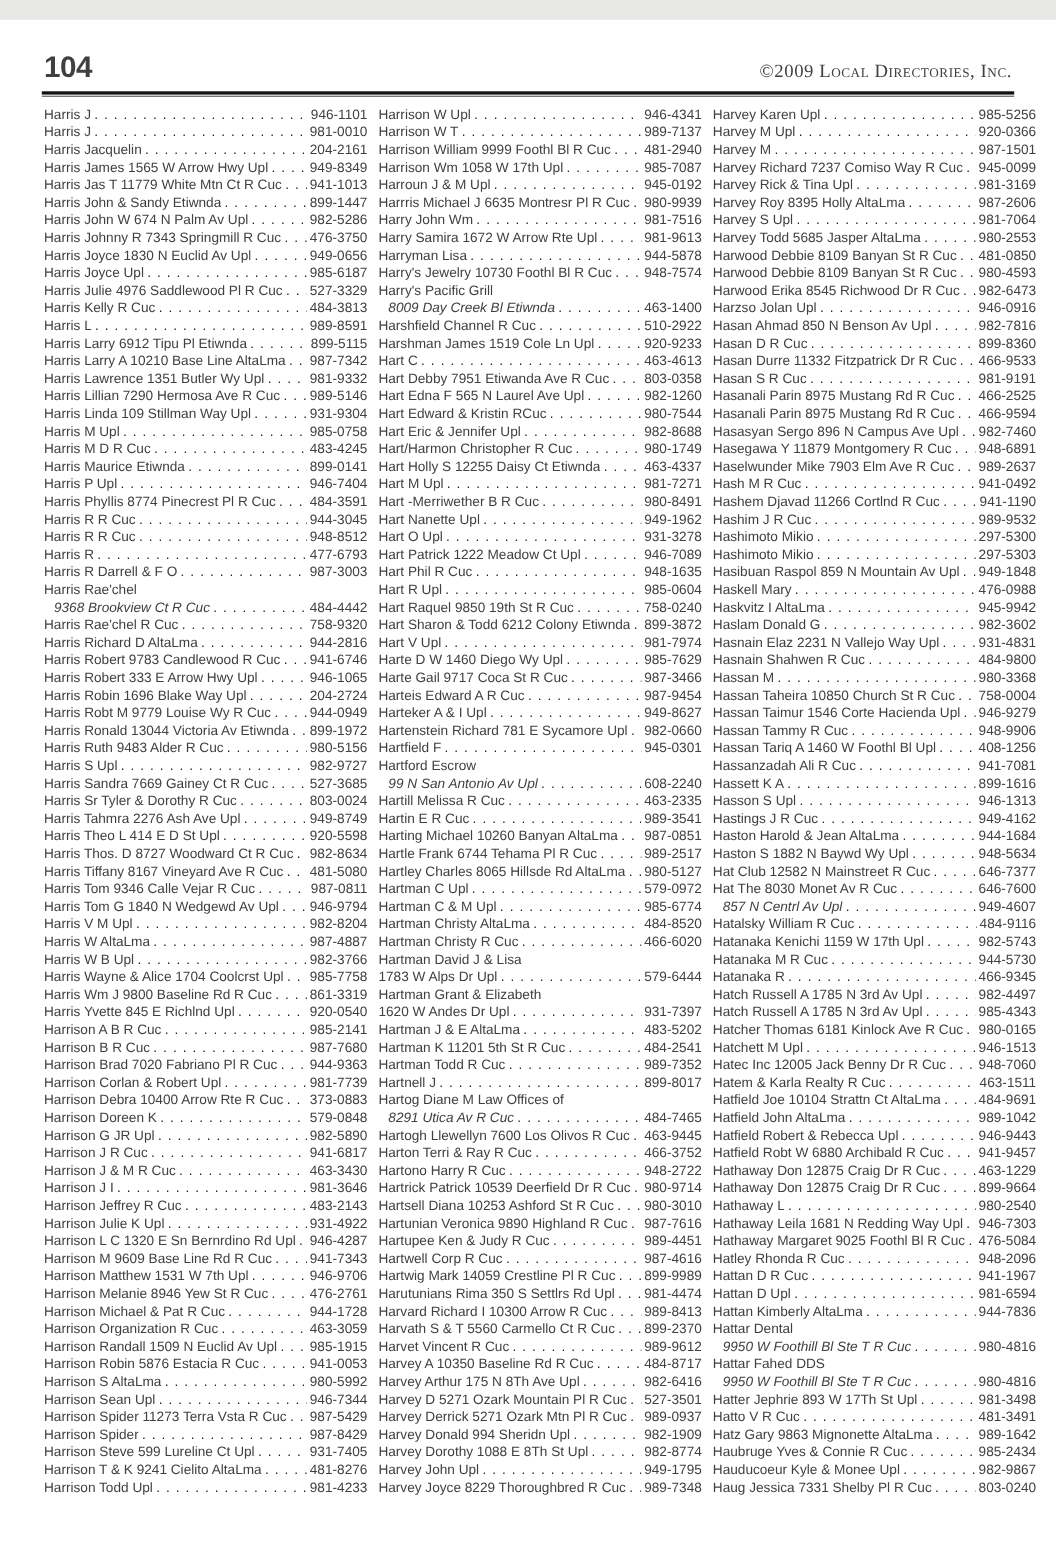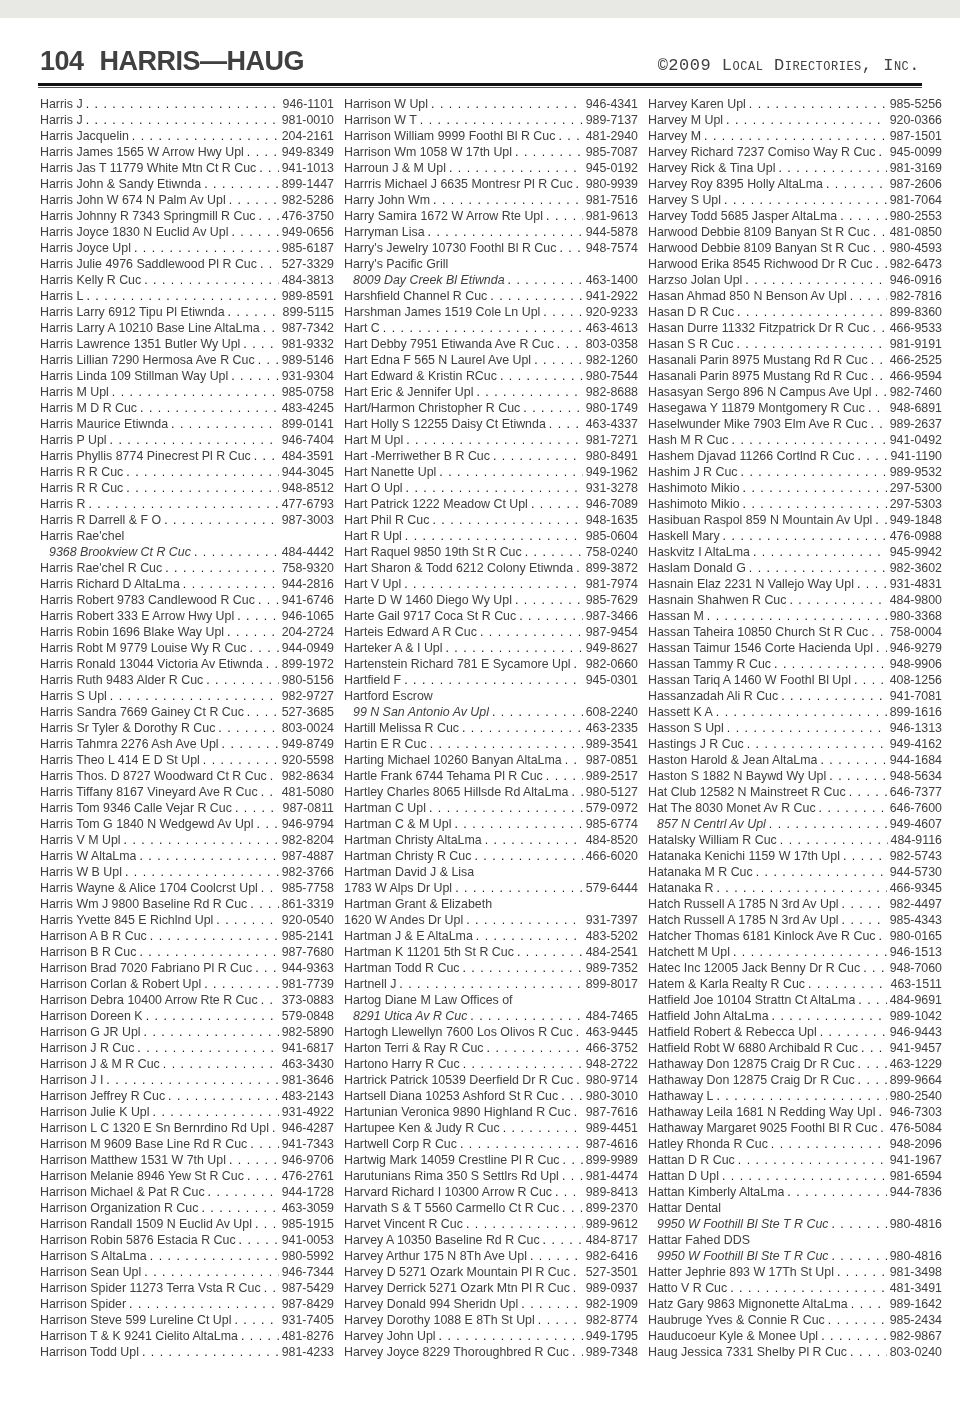--- a/index.html
+++ b/index.html
@@ -20,21 +20,21 @@
     padding:28px 40px 6px 40px;
   }
   .header-left{display:flex;align-items:baseline;gap:16px;}
   .page-number{
     font-size:27px;font-weight:bold;letter-spacing:-0.5px;
   }
   .section-range{
     font-size:27px;font-weight:bold;letter-spacing:-0.5px;
   }
   .copyright{
-    font-family:Liberation Mono, monospace;
+    font-family:Liberation Serif, serif;
     font-variant:small-caps;
     font-size:17px;
     letter-spacing:0.5px;
     padding-bottom:2px;
   }
   .header-rule{
     margin:0 38px;
     border-top:3px solid #111;
     border-bottom:1px solid #555;
     height:1px;
@@ -76,21 +76,20 @@
     text-align:right;
   }
 </style>
 </head>
 <body>
 
 <div class="page">
   <div class="header">
     <div class="header-left">
       <span class="page-number">104</span>
-      <span class="section-range">HARRIS—HAUG</span>
     </div>
     <span class="copyright">©2009 Local Directories, Inc.</span>
   </div>
   <div class="header-rule"></div>
   <div class="columns">
     <div class="col">
         <div class="row">
           <span class="name">Harris J</span>
           <span class="leader"></span>
           <span class="phone">946-1101</span>
@@ -539,21 +538,21 @@
           <span class="name">Harry's Pacific Grill</span>
         </div>
         <div class="row indent">
           <span class="name">8009 Day Creek Bl Etiwnda</span>
           <span class="leader"></span>
           <span class="phone">463-1400</span>
         </div>
         <div class="row">
           <span class="name">Harshfield Channel R Cuc</span>
           <span class="leader"></span>
-          <span class="phone">941-2922</span>
+          <span class="phone">510-2922</span>
         </div>
         <div class="row">
           <span class="name">Harshman James 1519 Cole Ln Upl</span>
           <span class="leader"></span>
           <span class="phone">920-9233</span>
         </div>
         <div class="row">
           <span class="name">Hart C</span>
           <span class="leader"></span>
           <span class="phone">463-4613</span>

